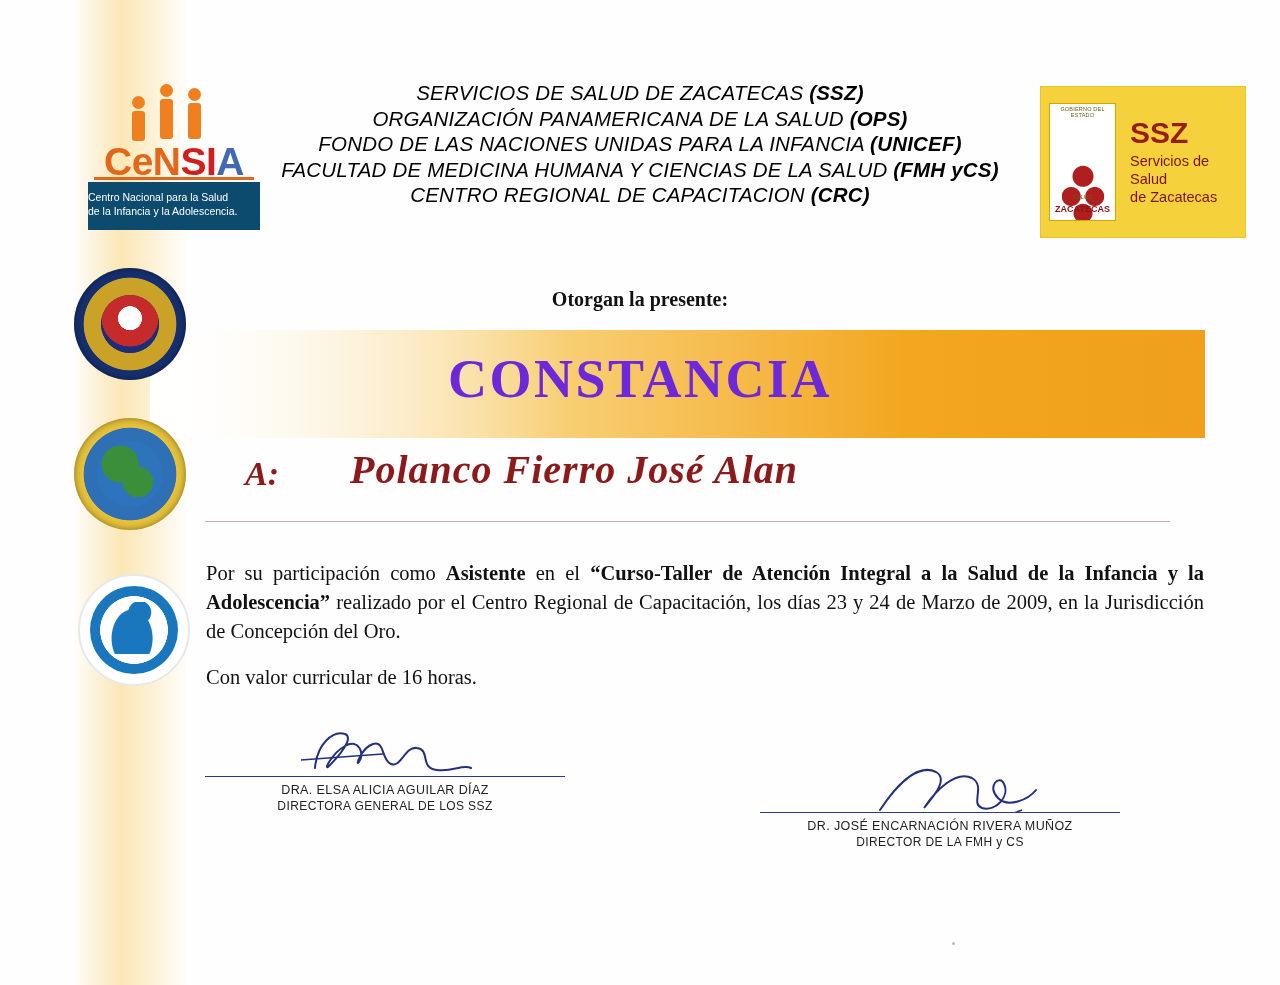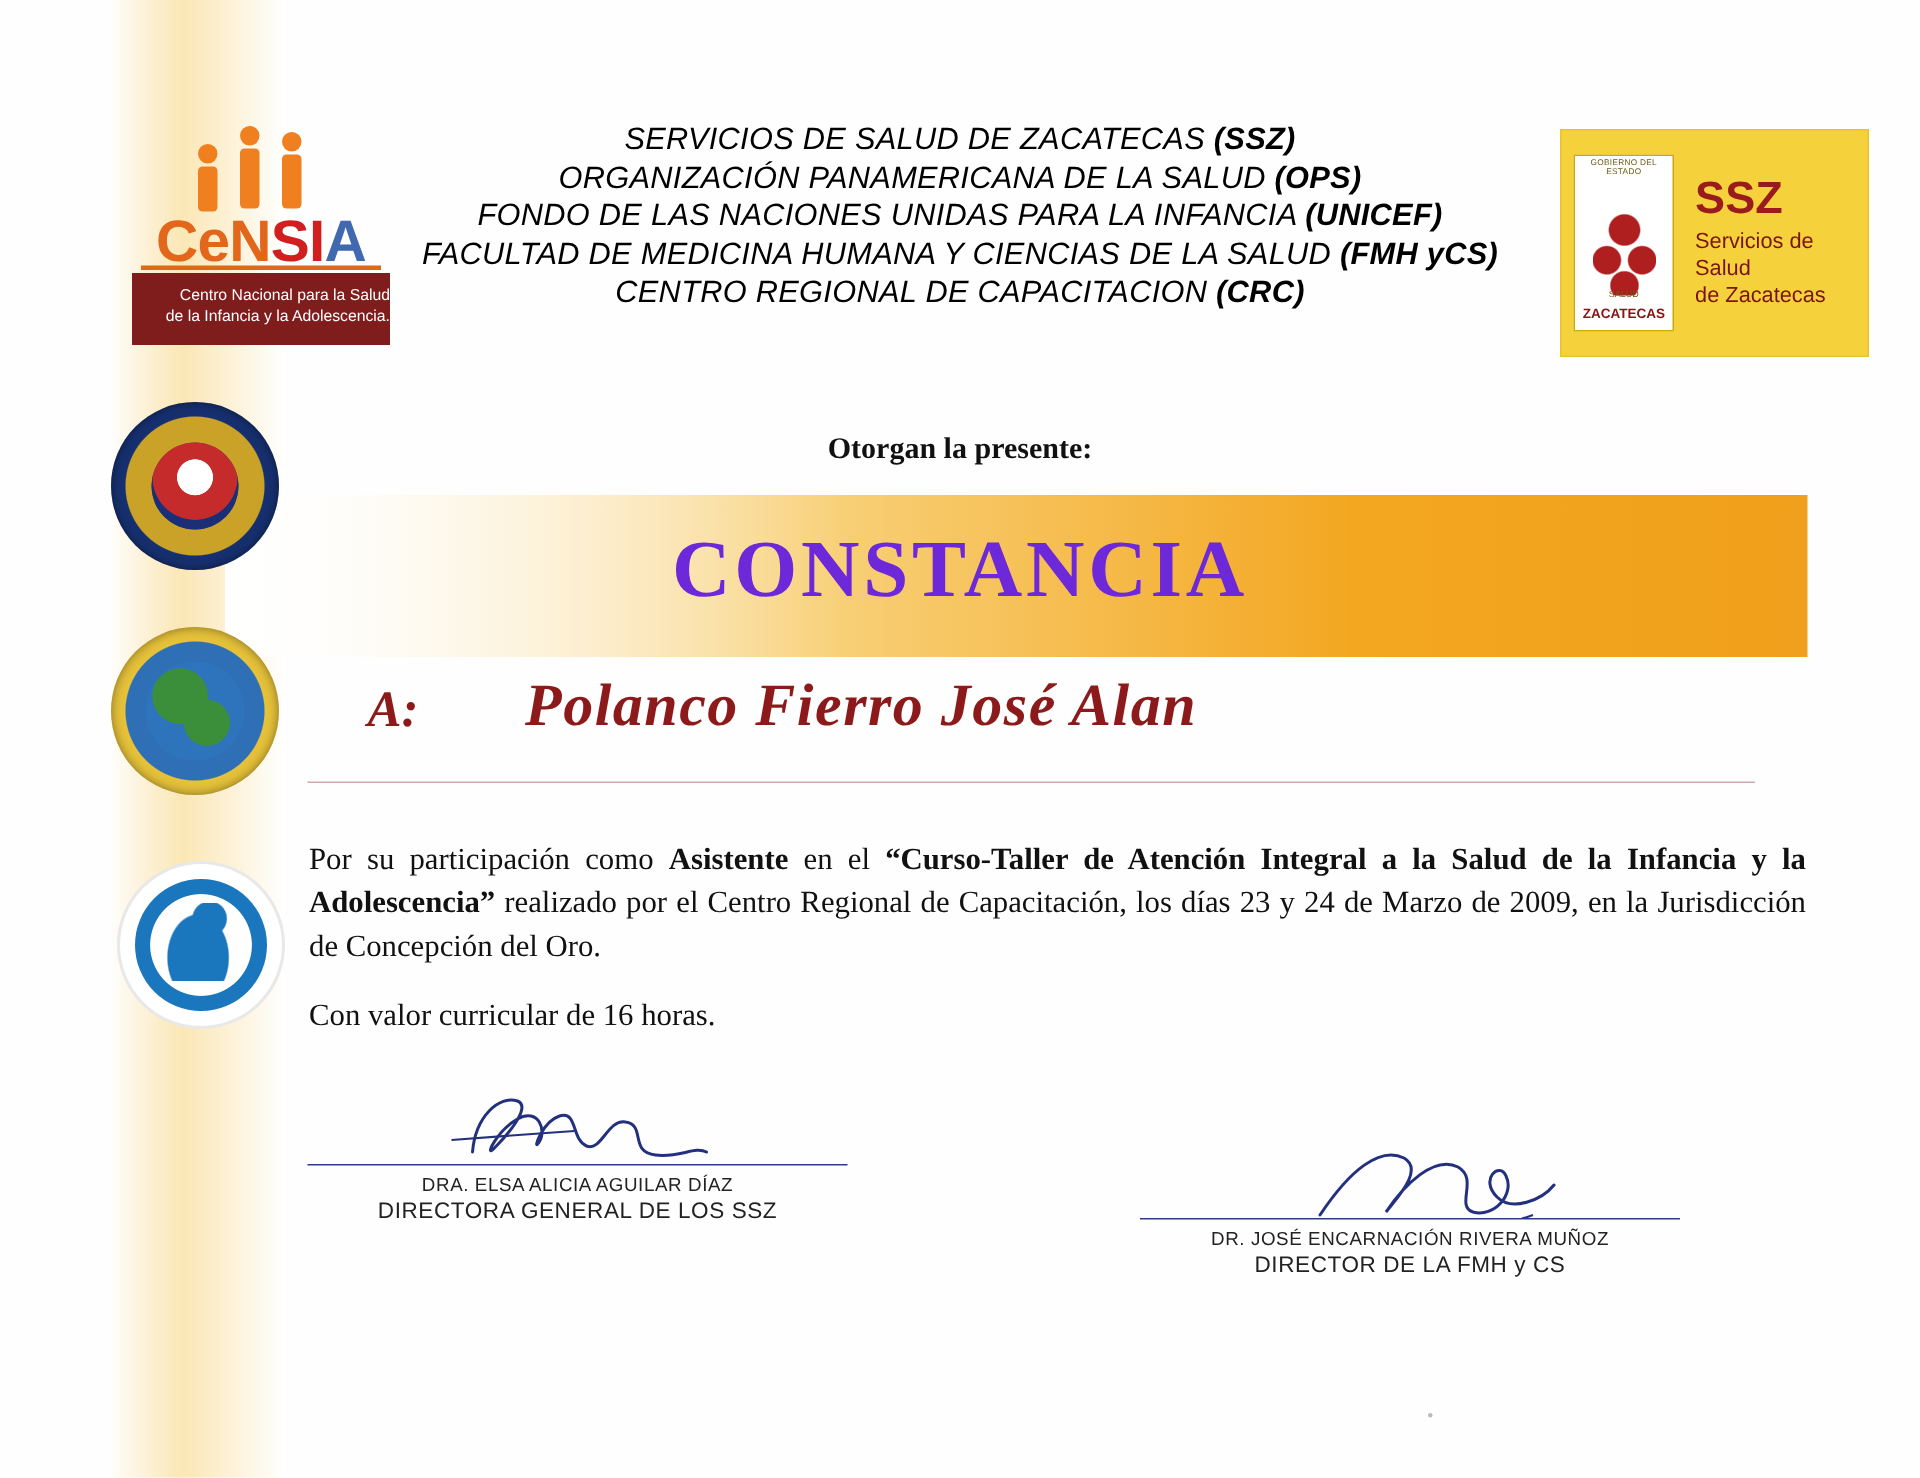--- a/index.html
+++ b/index.html
@@ -97,36 +97,36 @@
     font-family: "Liberation Sans", sans-serif; font-weight: bold; font-size: 39px;
     color: #e2671b; letter-spacing: -0.5px;
   }
   .censia .word .si { color: #d11f1f; }
   .censia .word .a  { color: #4169b0; }
   .censia .rule {
     position:absolute; left: 6px; top: 99px; width: 160px; height: 3px; background:#e2671b;
   }
   .censia .sub {
     position: absolute; left: 0; top: 104px; width: 172px; height: 48px;
-    background: #7f1d1d; color: #fff;
+    background: #0c4a6e; color: #fff;
     font-family: "Liberation Sans", sans-serif; font-size: 10.5px; line-height: 14px;
-    text-align: right; padding-top: 8px; box-sizing: border-box;
+    text-align: left; padding-top: 8px; box-sizing: border-box;
   }
 
   
   .ssz {
     position: absolute; left: 1040px; top: 86px; width: 204px; height: 150px;
     background: #f5d23c;
     border: 1px solid #e8c42c;
     display: flex; align-items: center;
   }
   .ssz .emblem {
     width: 68px; height: 116px; margin-left: 8px;
     background: #fff; border: 1px solid #cfa900;
-    display:flex; flex-direction:column; align-items:center; justify-content:center;
+    display:flex; flex-direction:column; align-items:center; justify-content:flex-end;
     position: relative;
   }
   .ssz .emblem .glyph {
     margin-top: 14px; width: 42px; height: 56px;
     background:
       radial-gradient(circle at 50% 22%, #b01f1f 0 10px, transparent 11px),
       radial-gradient(circle at 22% 58%, #b01f1f 0 9px, transparent 10px),
       radial-gradient(circle at 78% 58%, #b01f1f 0 9px, transparent 10px),
       radial-gradient(circle at 50% 88%, #b01f1f 0 9px, transparent 10px);
   }
@@ -237,21 +237,21 @@
     height: 52px; position: relative; overflow: visible;
   }
   .sig .line {
     height: 1px; background: #2c3a8c; width: 360px; margin: 0 auto;
   }
   .sig .name {
     font-family: "Liberation Sans", sans-serif; font-size: 12.5px; letter-spacing: .4px;
     color: #222; margin-top: 6px;
   }
   .sig .role {
-    font-family: "Liberation Sans", sans-serif; font-size: 15px; letter-spacing: .4px;
+    font-family: "Liberation Sans", sans-serif; font-size: 12px; letter-spacing: .4px;
     color: #222; margin-top: 2px;
   }
   .dot {
     position: absolute; left: 952px; top: 942px; width: 3px; height: 3px;
     background: #bbb; border-radius: 50%;
   }
 </style>
 </head>
 <body>
 

